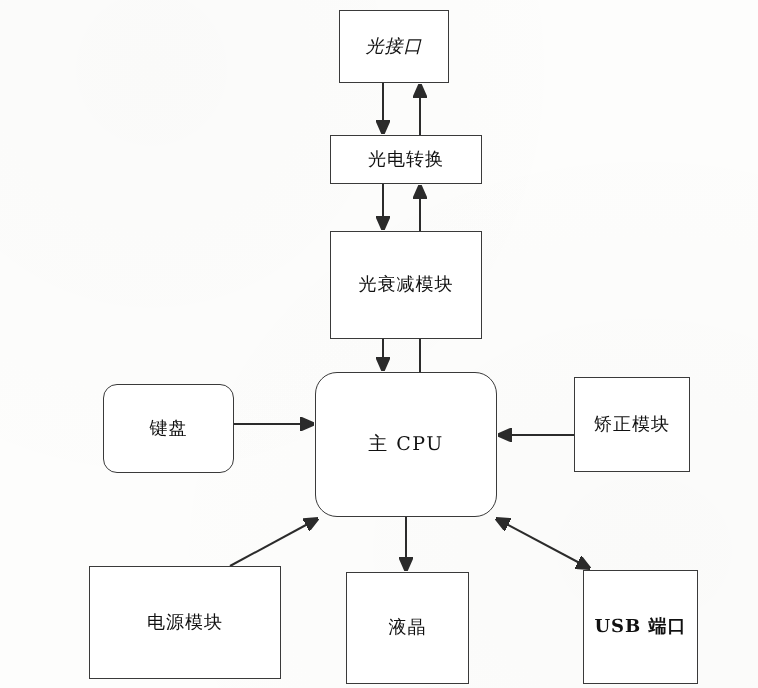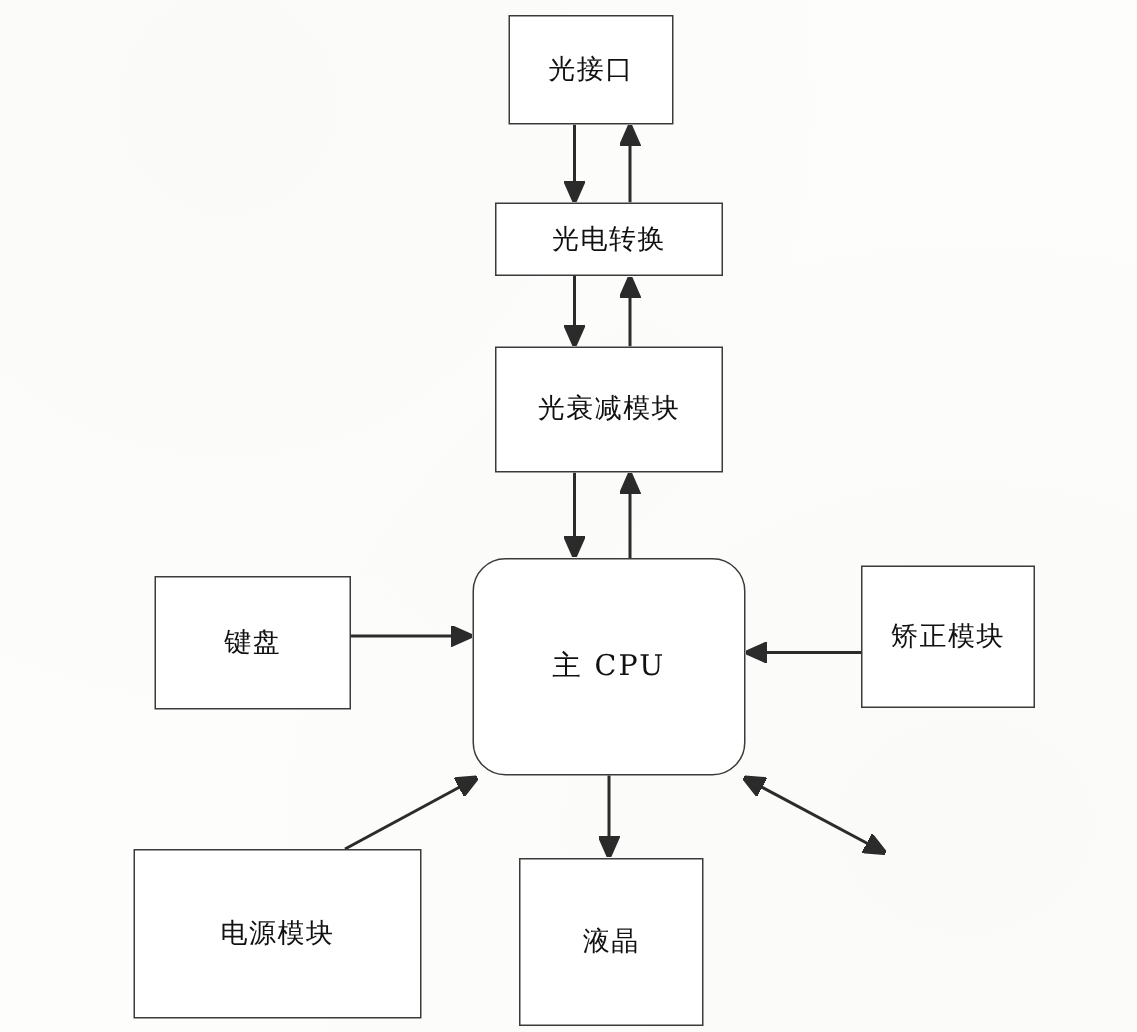--- a/index.html
+++ b/index.html
@@ -116,46 +116,49 @@
 
     <g>
       <line x1="406" y1="517" x2="406" y2="570" marker-end="url(#arrow-end)"></line>
     </g>
 
     <g>
       <line x1="497" y1="519" x2="589" y2="568" marker-start="url(#arrow-start)" marker-end="url(#arrow-end)"></line>
     </g>
   </svg>
 
-  <div class="node" style="left:339px; top:10px; width:110px; height:73px;">
+  <div class="node" style="left:339px; top:10px; width:110px; height:73px;font-style:italic;">
     <span class="label">光接口</span>
   </div>
 
   <div class="node" style="left:330px; top:135px; width:152px; height:49px;text-align:right;">
     <span class="label">光电转换</span>
   </div>
 
-  <div class="node" style="left:330px; top:231px; width:152px; height:84px;">
+  <div class="node" style="left:330px; top:231px; width:152px; height:108px;">
     <span class="label">光衰减模块</span>
   </div>
 
   <div class="node cpu" style="left:315px; top:372px; width:182px; height:145px;border-radius:22px;">
     <span class="label">主 CPU</span>
   </div>
 
-  <div class="node" style="left:103px; top:384px; width:131px; height:89px;">
+  <div class="node" style="left:103px; top:384px; width:131px; height:89px;border-radius:14px;">
     <span class="label">键盘</span>
   </div>
 
   <div class="node" style="left:574px; top:377px; width:116px; height:95px;">
     <span class="label">矫正模块</span>
   </div>
 
   <div class="node" style="left:89px; top:566px; width:192px; height:113px;">
     <span class="label">电源模块</span>
   </div>
 
   <div class="node" style="left:346px; top:572px; width:123px; height:112px;">
     <span class="label">液晶</span>
   </div>
 
+  <div class="node usb" style="left:583px; top:570px; width:115px; height:114px;">
+    <span class="label">USB 端口</span>
+  </div>
 
 </div>
 
 </body></html>

